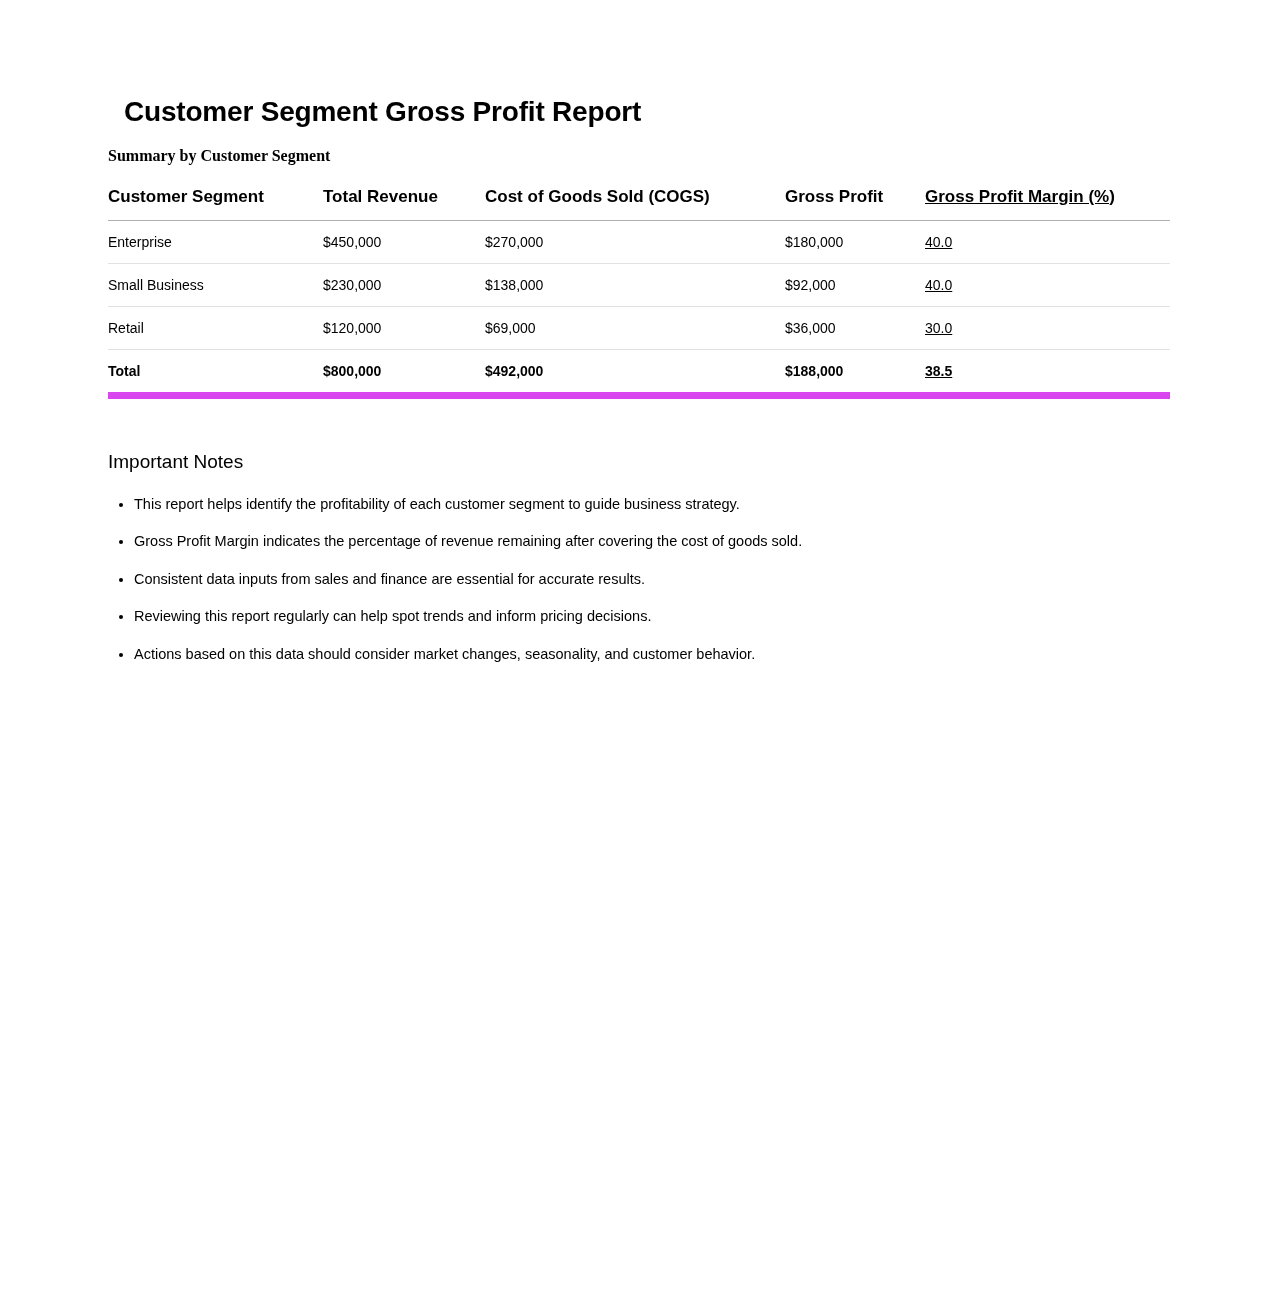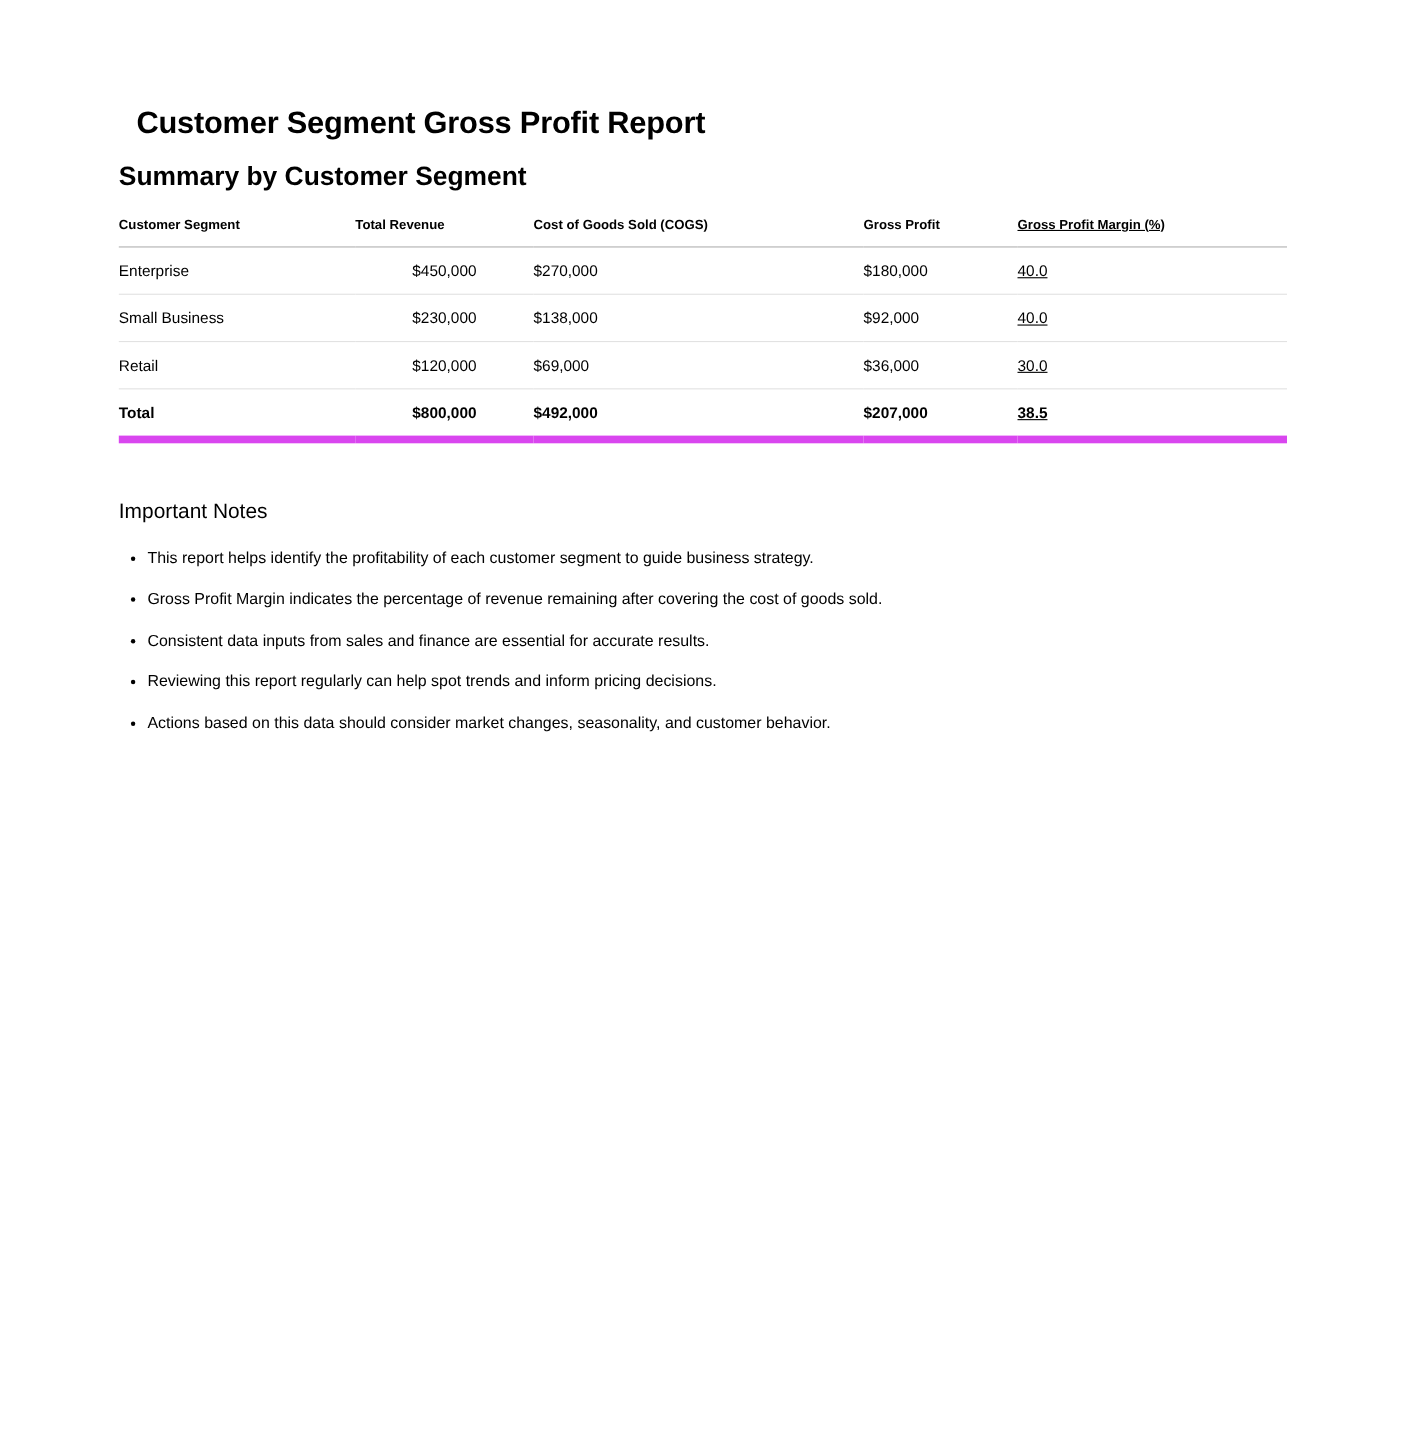--- a/index.html
+++ b/index.html
@@ -30,51 +30,52 @@
     line-height: 1.32;
     margin-bottom: 34px;
   }
   .meta .row {
     white-space: nowrap;
   }
   .meta .label {
     font-weight: bold;
   }
   h2.section-title {
-    font-size: 24px;
+    font-size: 16px;
     font-weight: bold;
     margin: 0 0 22px 0;
+    font-family: Liberation Serif, serif;
   }
   table.summary {
     border-collapse: collapse;
     width: 1062px;
     font-size: 14px;
   }
   table.summary th {
     text-align: left;
     font-weight: bold;
-    font-size: 12px;
+    font-size: 17px;
     padding: 0 0 13px 0;
     border-bottom: 1px solid #b0b0b0;
   }
   table.summary td {
     padding: 13px 0 13px 0;
     border-bottom: 1px solid #e2e2e2;
     font-size: 14px;
   }
   table.summary tr.total-row td {
     font-weight: bold;
     border-bottom: 7px solid #d946ef;
   }
   .col-seg { width: 215px; padding-left: 2px; }
   .col-rev { width: 162px; }
   .col-cogs { width: 300px; }
   .col-gp { width: 140px; }
   .col-gpm { width: 245px; text-decoration: underline; }
-  th.col-rev, td.col-rev { padding-left: 0; text-align: center; }
+  th.col-rev, td.col-rev { padding-left: 0; }
   .notes-title {
     font-size: 19px;
     font-weight: normal;
     margin: 52px 0 22px 0;
   }
   ul.notes {
     margin: 0;
     padding-left: 26px;
     list-style: disc;
   }
@@ -124,21 +125,21 @@
         <td class="col-seg">Retail</td>
         <td class="col-rev">$120,000</td>
         <td class="col-cogs">$69,000</td>
         <td class="col-gp">$36,000</td>
         <td class="col-gpm">30.0</td>
       </tr>
       <tr class="total-row">
         <td class="col-seg">Total</td>
         <td class="col-rev">$800,000</td>
         <td class="col-cogs">$492,000</td>
-        <td class="col-gp">$207,000</td>
+        <td class="col-gp">$188,000</td>
         <td class="col-gpm">38.5</td>
       </tr>
     </tbody>
   </table>
 
   <h2 class="notes-title">Important Notes</h2>
 
   <ul class="notes">
     <li>This report helps identify the profitability of each customer segment to guide business strategy.</li>
     <li>Gross Profit Margin indicates the percentage of revenue remaining after covering the cost of goods sold.</li>

